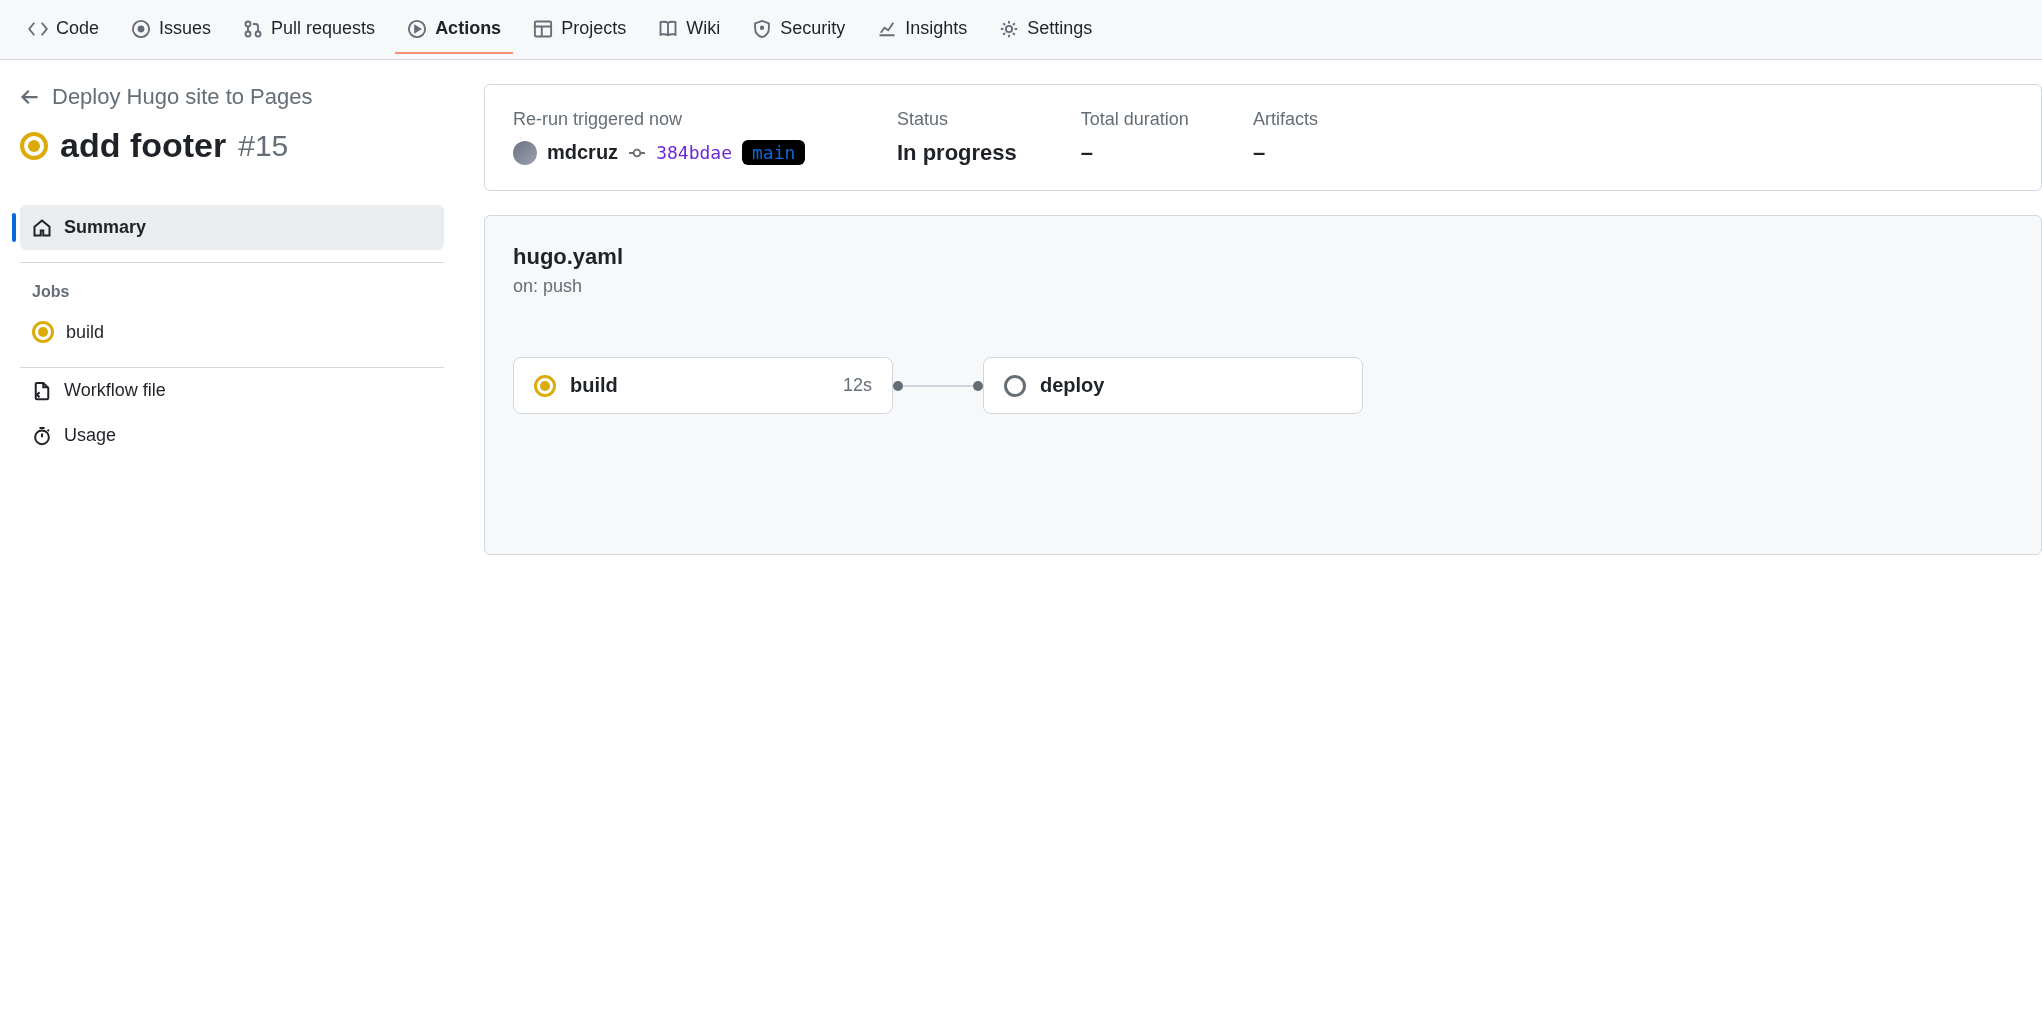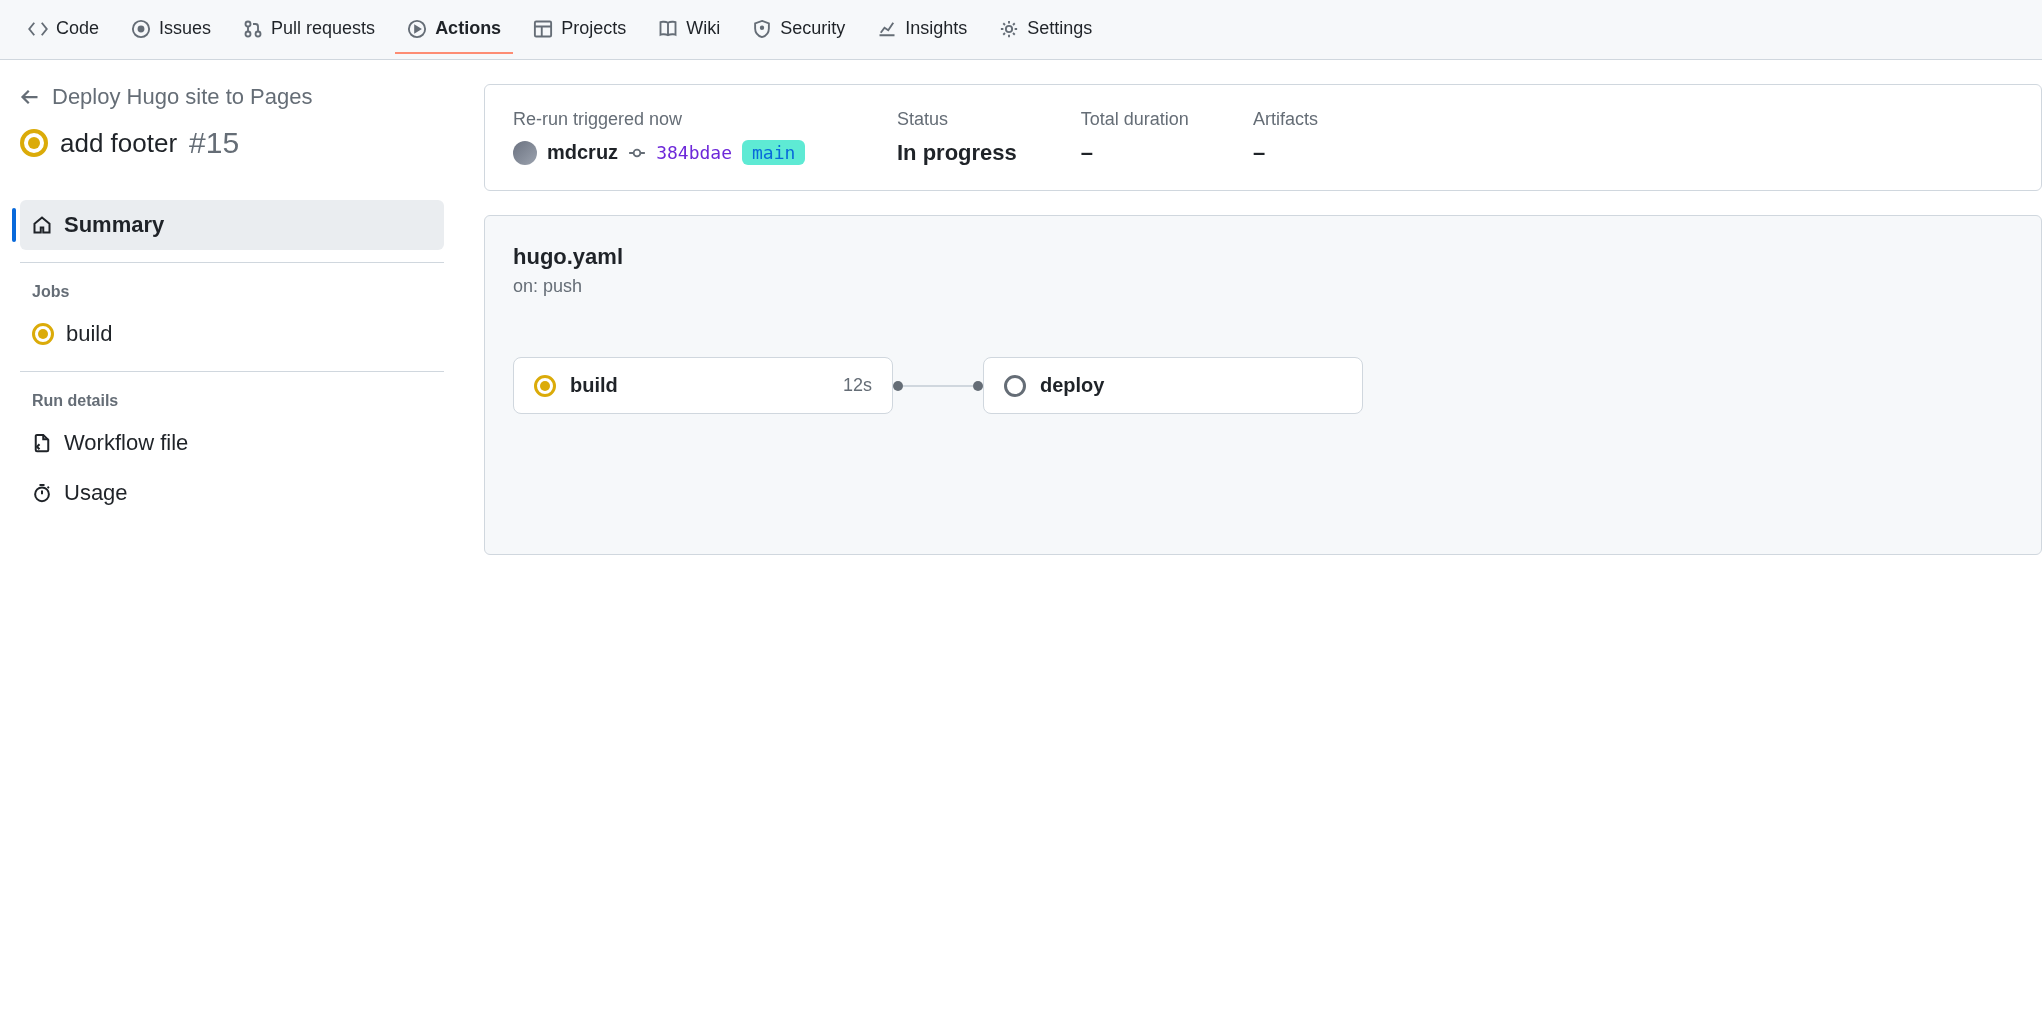--- a/index.html
+++ b/index.html
@@ -12,39 +12,39 @@
 .nav-item svg { color: #656d76; }
 
 
 .container { display: flex; }
 .sidebar { width: 460px; padding: 24px 16px 24px 20px; }
 .main { flex: 1; padding: 24px 0 24px 24px; }
 
 
 .breadcrumb { display: flex; align-items: center; gap: 12px; color: #656d76; font-size: 22px; margin-bottom: 16px; cursor: pointer; }
 .run-title-row { display: flex; align-items: center; gap: 12px; margin-bottom: 40px; }
-.run-title { font-size: 26px; font-weight: 400; }
+.run-title { font-size: 34px; font-weight: 700; }
 .run-number { font-size: 30px; font-weight: 400; color: #656d76; }
-.side-item { display: flex; align-items: center; gap: 12px; padding: 12px 12px; font-size: 22px; border-radius: 6px; cursor: pointer; }
+.side-item { display: flex; align-items: center; gap: 12px; padding: 12px 12px; font-size: 18px; border-radius: 6px; cursor: pointer; }
 .side-item.selected { background: #eaedf0; font-weight: 600; position: relative; }
 .side-item.selected::before { content: ""; position: absolute; left: -8px; top: 8px; bottom: 8px; width: 4px; background: #0969da; border-radius: 2px; }
 .side-heading { font-size: 16px; color: #656d76; font-weight: 600; padding: 20px 12px 8px; }
 .side-sep { border-top: 1px solid #d0d7de; margin-top: 12px; }
 
 
 .card { border: 1px solid #d0d7de; border-radius: 6px; background: #fff; margin-bottom: 24px; }
 .summary-card { padding: 24px 28px; }
 .summary-grid { display: flex; gap: 64px; }
 .summary-col { display: flex; flex-direction: column; gap: 10px; }
 .summary-label { color: #656d76; font-size: 18px; }
 .summary-value { font-size: 22px; font-weight: 600; }
 .actor-row { display: flex; align-items: center; gap: 10px; font-size: 20px; }
 .avatar { width: 24px; height: 24px; border-radius: 50%; background: linear-gradient(135deg,#6b7280,#9ca3af); display:inline-block; }
 .sha { color: #6d28d9; font-family: ui-monospace, SFMono-Regular, Menlo, monospace; font-size: 18px; }
-.branch-badge { background: #5eead4; color: #0969da; font-family: ui-monospace, monospace; padding: 2px 10px; border-radius: 6px; font-size: 18px; }
+.branch-badge { background: #000000; color: #0969da; font-family: ui-monospace, monospace; padding: 2px 10px; border-radius: 6px; font-size: 18px; }
 
 
 .graph-card { background: #f6f8fa; padding: 28px; border: 1px solid #d0d7de; border-radius: 6px; min-height: 340px; }
 .wf-title { font-size: 22px; font-weight: 600; }
 .wf-sub { color: #656d76; font-size: 18px; margin-top: 6px; margin-bottom: 60px; }
 .graph-row { display: flex; align-items: center; gap: 0; }
 .job-node { background: #fff; border: 1px solid #d0d7de; border-radius: 8px; padding: 16px 20px; display: flex; align-items: center; gap: 14px; width: 380px; font-size: 20px; cursor: pointer; }
 .job-node .name { flex: 1; font-weight: 600; }
 .job-node .dur { color: #656d76; font-size: 18px; }
 .connector { display:flex; align-items:center; }
@@ -173,21 +173,20 @@
     </div>
 
     <div class="side-sep"></div>
     <div class="side-heading">Jobs</div>
     <div class="side-item">
       <span class="status-progress"></span>
       <span>build</span>
     </div>
 
     <div class="side-sep"></div>
-    <div class="side-heading">Run details</div>
     <div class="side-item">
       <span class="icon">
           <svg width="20" height="20" viewBox="0 0 16 16" fill="none" stroke="currentColor" stroke-width="1.6">
             <path d="M9 1.5H4a1 1 0 0 0-1 1v11a1 1 0 0 0 1 1h8a1 1 0 0 0 1-1V5.5z"></path>
             <path d="M9 1.5V5h4M6 9l-2 2 2 2"></path>
           </svg>
         </span>
       <span>Workflow file</span>
     </div>
     <div class="side-item">

